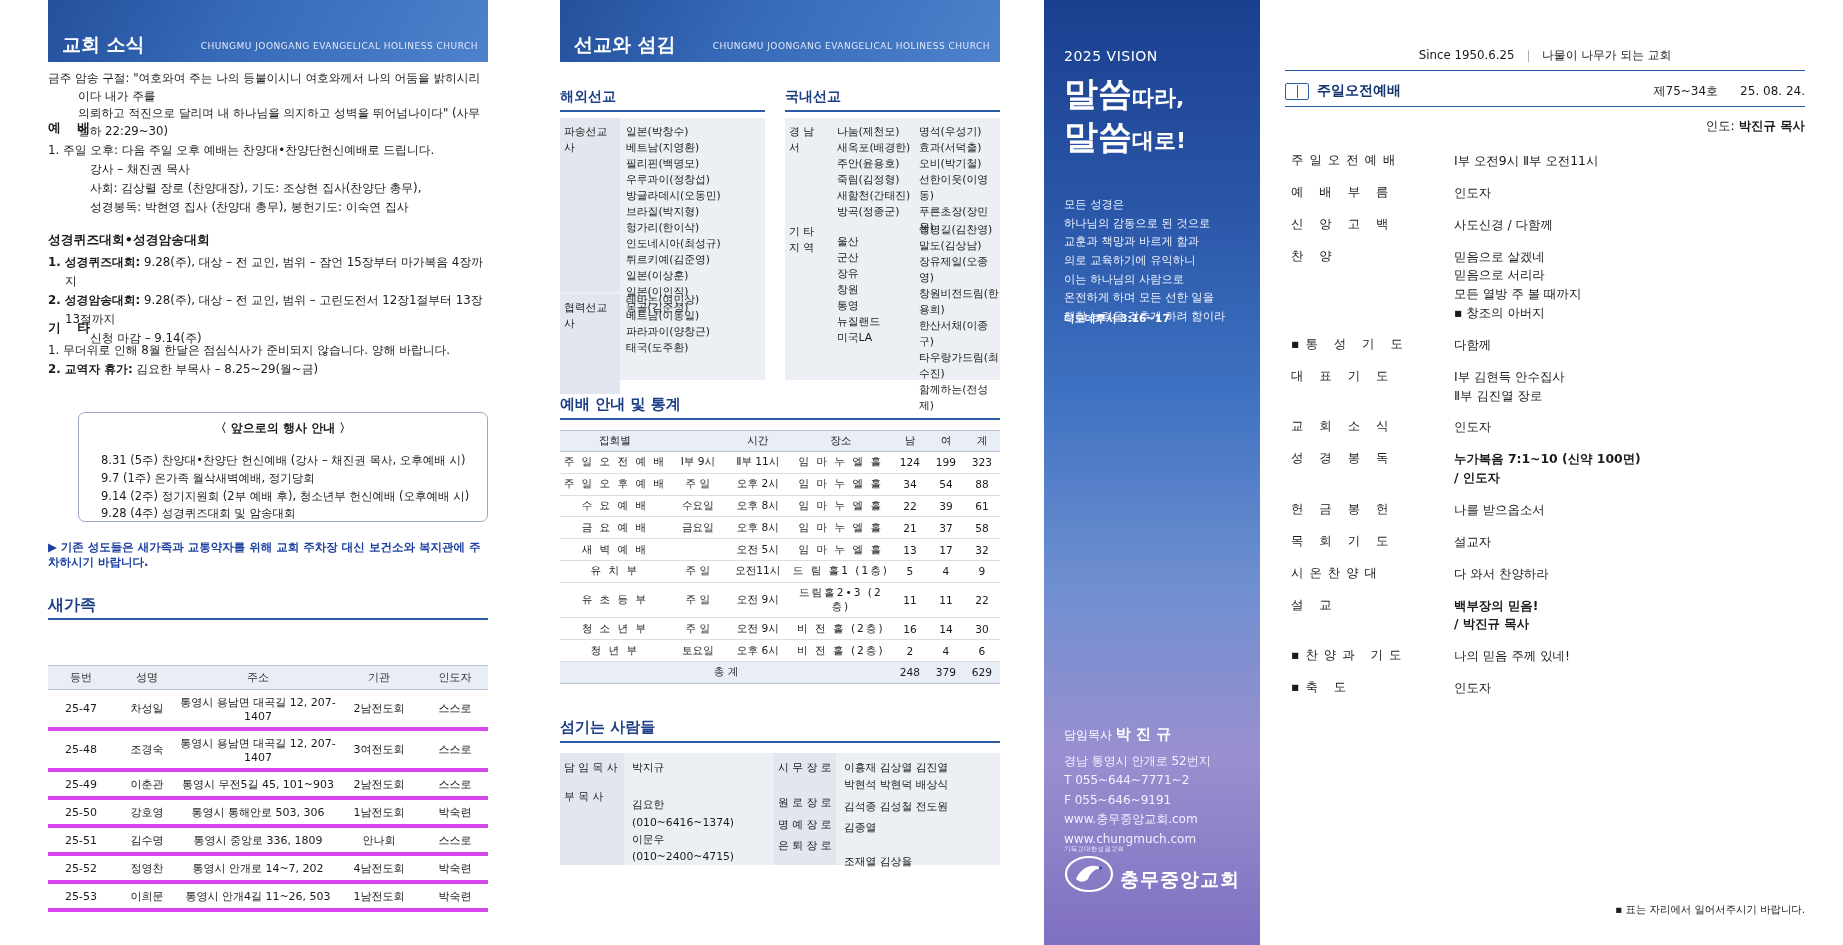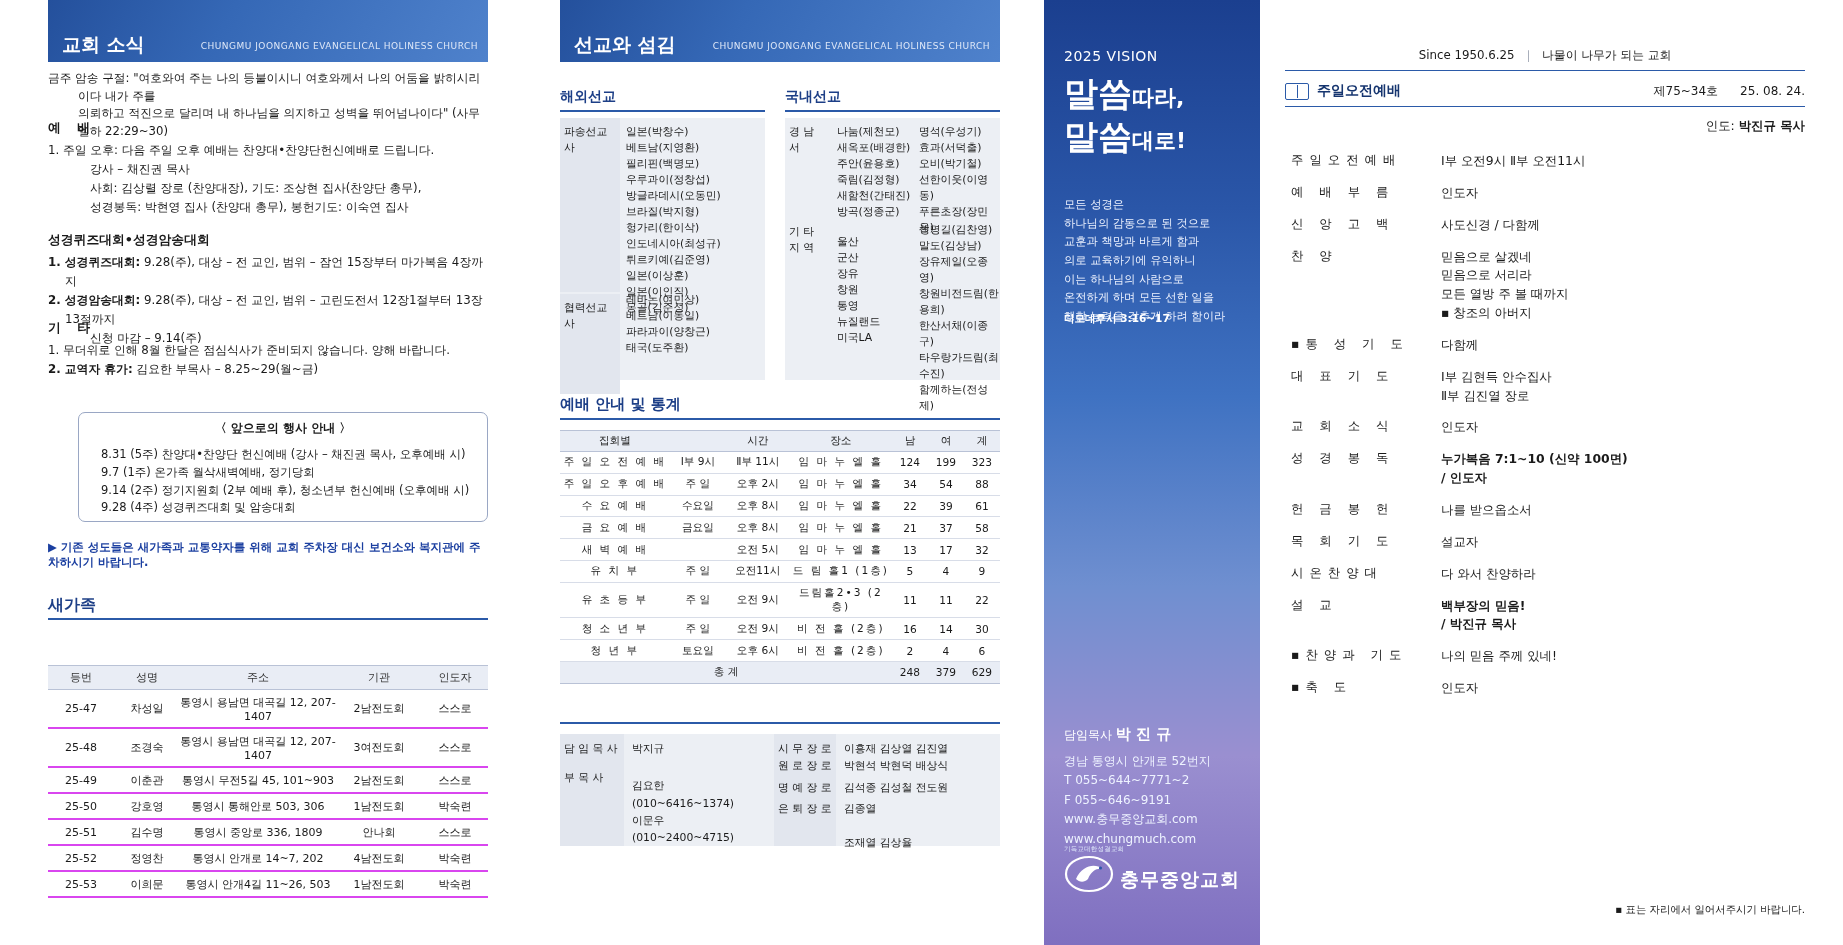--- a/index.html
+++ b/index.html
@@ -29,21 +29,21 @@
   .eventbox .t{text-align:center;font-size:12px;font-weight:bold;margin-top:7px;}
   .eventbox .l{font-size:11.5px;line-height:1.55;padding-left:22px;}
 
   .notice{position:absolute;left:0;top:540px;width:440px;font-size:11.5px;font-weight:bold;color:#1b3fa0;}
 
   .newfam-title{position:absolute;left:0;top:595px;font-size:16px;font-weight:bold;color:#1d3f87;}
   .newfam-line{position:absolute;left:0;top:618px;width:440px;height:2px;background:#2b5aa8;}
 
   table.t1{position:absolute;left:0;top:628px;width:440px;border-collapse:collapse;font-size:11px;margin-top:37px;}
   table.t1 th{background:#e9edf5;border-top:1px solid #b9c2d6;border-bottom:1px solid #b9c2d6;padding:4px 0;font-weight:normal;color:#333;}
-  table.t1 td{border-bottom:2px solid #d946ef;padding:4.5px 0;text-align:center;}
+  table.t1 td{border-bottom:4px solid #d946ef;padding:4.5px 0;text-align:center;}
   table.t1 td.l{text-align:center;}
 
   
   #col2{left:560px;width:440px;}
   .c2-top{position:absolute;left:0;top:0;width:440px;height:62px;background:linear-gradient(120deg,#24509c 0%,#3568b6 40%,#4f82cc 100%);}
   .c2-top .kor{position:absolute;left:14px;top:32px;color:#fff;font-size:19px;font-weight:bold;}
   .c2-top .eng{position:absolute;right:10px;top:41px;color:#dfe8f8;font-size:9px;letter-spacing:.5px;}
 
   .msub{font-size:14px;font-weight:bold;color:#1d3f87;}
   .mline{height:2px;background:#2b5aa8;}
@@ -83,21 +83,21 @@
   .c4-sv{position:absolute;left:0;top:82px;width:520px;display:flex;align-items:center;}
   .c4-sv .bk{width:22px;height:15px;border:1.6px solid #2b5aa8;border-radius:2px;position:relative;}
   .c4-sv .bk:after{content:"";position:absolute;left:50%;top:1px;bottom:1px;width:1.4px;background:#2b5aa8;}
   .c4-sv .nm{margin-left:8px;font-size:14px;font-weight:bold;color:#16356f;}
   .c4-sv .no{margin-left:auto;font-size:12px;}
   .c4-sv .no .d{margin-left:22px;}
 
   .c4-rows{position:absolute;left:0;top:120px;width:520px;font-size:12.4px;}
   .row4{display:flex;align-items:flex-start;margin-bottom:13px;}
   .row4 .k{width:150px;letter-spacing:6px;flex:none;padding-left:6px;}
-  .row4 .v{flex:1;line-height:1.52;}
+  .row4 .v{flex:1;line-height:1.52;margin-left:13px;}
   .indo{position:absolute;right:0;top:118px;font-size:12.4px;}
   .footnote{position:absolute;right:0;bottom:28px;font-size:10.4px;}
 </style>
 </head>
 <body>
 
 <div class="page">
 
   <div class="col" id="col1">
     <div class="c1-top">
@@ -126,21 +126,21 @@
     </div>
 
     <div class="blk" style="top:318px;">
       <h4>기      타</h4>
       <div class="li">1.  무더위로 인해 8월 한달은 점심식사가 준비되지 않습니다. 양해 바랍니다.</div>
       <div class="li"><span class="bold">2.  교역자 휴가:</span><span> 김요한 부목사 –  8.25~29(월~금)</span></div>
     </div>
 
     <div class="eventbox">
       <div class="t">〈 앞으로의 행사 안내 〉</div>
-      <div class="l" style="margin-top:9px;">8.31 (5주)  찬양대•찬양단 헌신예배 (강사 – 채진권 목사, 오후예배 시)</div>
+      <div class="l" style="margin-top:15px;">8.31 (5주)  찬양대•찬양단 헌신예배 (강사 – 채진권 목사, 오후예배 시)</div>
       <div class="l">9.7 (1주)  온가족 월삭새벽예배,  정기당회</div>
       <div class="l">9.14 (2주)  정기지원회 (2부 예배 후),  청소년부 헌신예배 (오후예배 시)</div>
       <div class="l">9.28 (4주)  성경퀴즈대회 및 암송대회</div>
     </div>
 
     <div class="notice">▶ 기존 성도들은 새가족과 교통약자를 위해 교회 주차장 대신 보건소와 복지관에 주차하시기 바랍니다.</div>
 
     <div class="newfam-title">새가족</div>
     <div class="newfam-line"></div>
 
@@ -390,36 +390,37 @@
             <td colspan="4">총  계</td>
             <td>248</td>
             <td>379</td>
             <td>629</td>
           </tr>
         </tbody>
       </table>
     </div>
 
     <div style="position:absolute;left:0;top:718px;width:440px;">
+      <div class="msub" style="font-size:15px;">섬기는 사람들</div>
       <div class="mline" style="margin-top:4px;"></div>
       <div class="peoplebox" style="position:relative;margin-top:10px;width:440px;height:112px;">
         <div class="peoplelab" style="position:absolute;left:0;top:0;width:64px;height:112px;padding:6px 4px 0 4px;box-sizing:border-box;">
           <div>담 임 목 사</div>
           <div style="margin-top:12px;">부  목  사</div>
         </div>
         <div style="position:absolute;left:72px;top:6px;">
           <div>박지규</div>
           <div style="margin-top:20px;">김요한</div>
           <div>(010~6416~1374)</div>
           <div>이문우</div>
           <div>(010~2400~4715)</div>
         </div>
         <div class="peoplelab" style="position:absolute;left:214px;top:0;width:62px;height:112px;padding:6px 4px 0 4px;box-sizing:border-box;">
           <div>시 무 장 로</div>
-          <div style="margin-top:0;">원 로 장 로</div>
+          <div style="margin-top:18px;">원 로 장 로</div>
           <div style="margin-top:4px;">명 예 장 로</div>
           <div style="margin-top:4px;">은 퇴 장 로</div>
         </div>
         <div style="position:absolute;left:284px;top:6px;">
           <div>이흥재  김상열  김진열</div>
           <div>박현석  박현덕  배상식</div>
           <div style="margin-top:4px;">김석종  김성철  전도원</div>
           <div style="margin-top:4px;">김종열</div>
           <div style="margin-top:17px;">조재열  김상율</div>
         </div>

